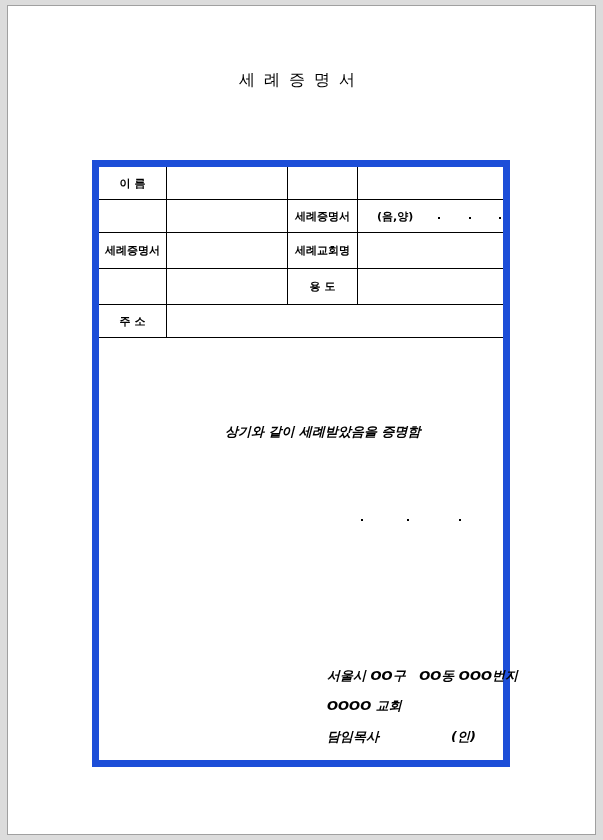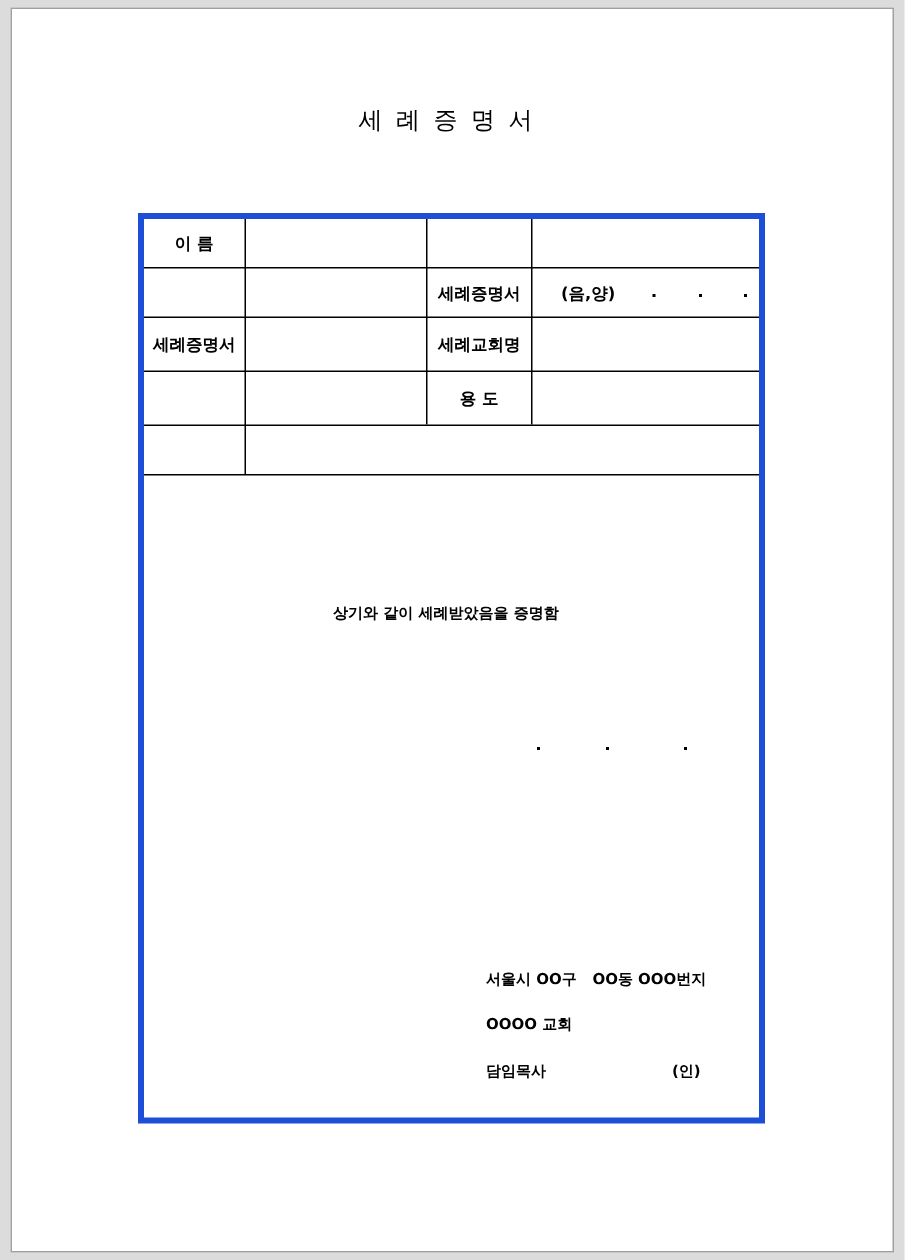--- a/index.html
+++ b/index.html
@@ -3,25 +3,25 @@
 <meta charset="utf-8">
 <style>
   html,body{margin:0;padding:0;}
   body{width:603px;height:840px;background:#dcdcdc;position:relative;overflow:hidden;
        font-family:"DejaVu Sans","Liberation Sans",sans-serif;}
   .page{position:absolute;left:7px;top:5px;width:589px;height:830px;background:#fff;
         border-left:1px solid #a0a0a0;border-top:1px solid #a0a0a0;
         border-right:1px solid #a0a0a0;border-bottom:1px solid #a0a0a0;box-sizing:border-box;}
   .title{position:absolute;left:0;width:603px;top:70px;text-align:center;font-size:16px;
          letter-spacing:9px;color:#000;}
-  .tbl{position:absolute;left:92px;top:142px;width:418px;height:607px;border:4px solid #1d4ed8;box-sizing:border-box;}
+  .tbl{position:absolute;left:92px;top:160px;width:418px;height:607px;border:7px solid #1d4ed8;box-sizing:border-box;}
   .hl{position:absolute;left:0;right:0;height:1px;background:#000;}
   .vl{position:absolute;width:1px;background:#000;}
   .cell{position:absolute;font-size:11px;font-weight:bold;color:#000;display:flex;align-items:center;justify-content:center;}
-  .txt{position:absolute;font-size:10px;font-weight:bold;color:#000;white-space:pre;}
+  .txt{position:absolute;font-size:13px;font-weight:bold;color:#000;white-space:pre;font-style:italic;}
   .dot{position:absolute;width:2px;height:2px;background:#000;}
 </style>
 </head>
 <body>
 
 <div class="page"></div>
 
 <div class="title">세례증명서</div>
 
 <div class="tbl">
@@ -51,20 +51,21 @@
 
   <div class="cell" style="left:0;top:66px;width:67px;height:35px">세례증명서</div>
   <div class="cell" style="left:68px;top:66px;width:120px;height:35px"></div>
   <div class="cell" style="left:189px;top:66px;width:69px;height:35px">세례교회명</div>
   <div class="cell" style="left:259px;top:66px;width:157px;height:35px"></div>
 
   <div class="cell" style="left:68px;top:102px;width:120px;height:35px"></div>
   <div class="cell" style="left:189px;top:102px;width:69px;height:35px">용      도</div>
   <div class="cell" style="left:259px;top:102px;width:157px;height:35px"></div>
 
+  <div class="cell" style="left:0;top:138px;width:67px;height:32px">주      소</div>
   <div class="cell" style="left:68px;top:138px;width:348px;height:32px"></div>
 
   <div class="txt" style="left:126px;top:256px">상기와 같이 세례받았음을 증명함</div>
 
   <div class="dot" style="left:262px;top:352px"></div>
   <div class="dot" style="left:308px;top:352px"></div>
   <div class="dot" style="left:360px;top:352px"></div>
 
   <div class="txt" style="left:228px;top:500px">서울시 OO구   OO동 OOO번지</div>
   <div class="txt" style="left:228px;top:530px">OOOO 교회</div>

